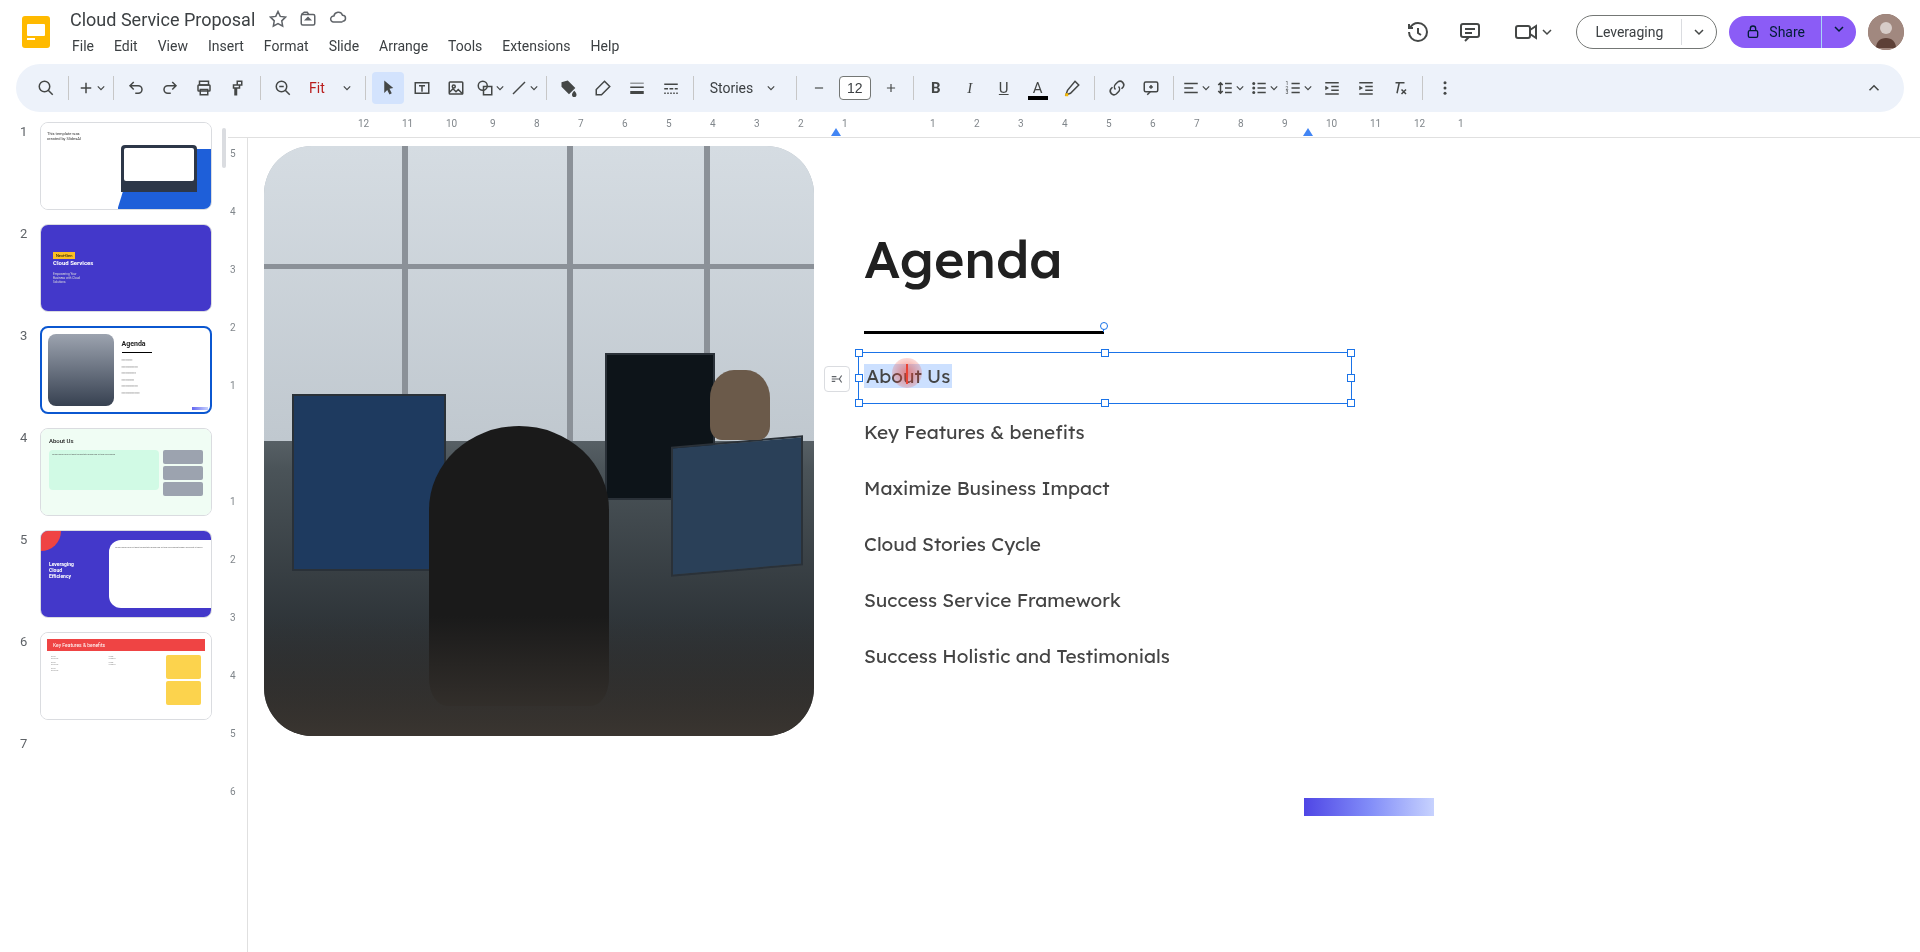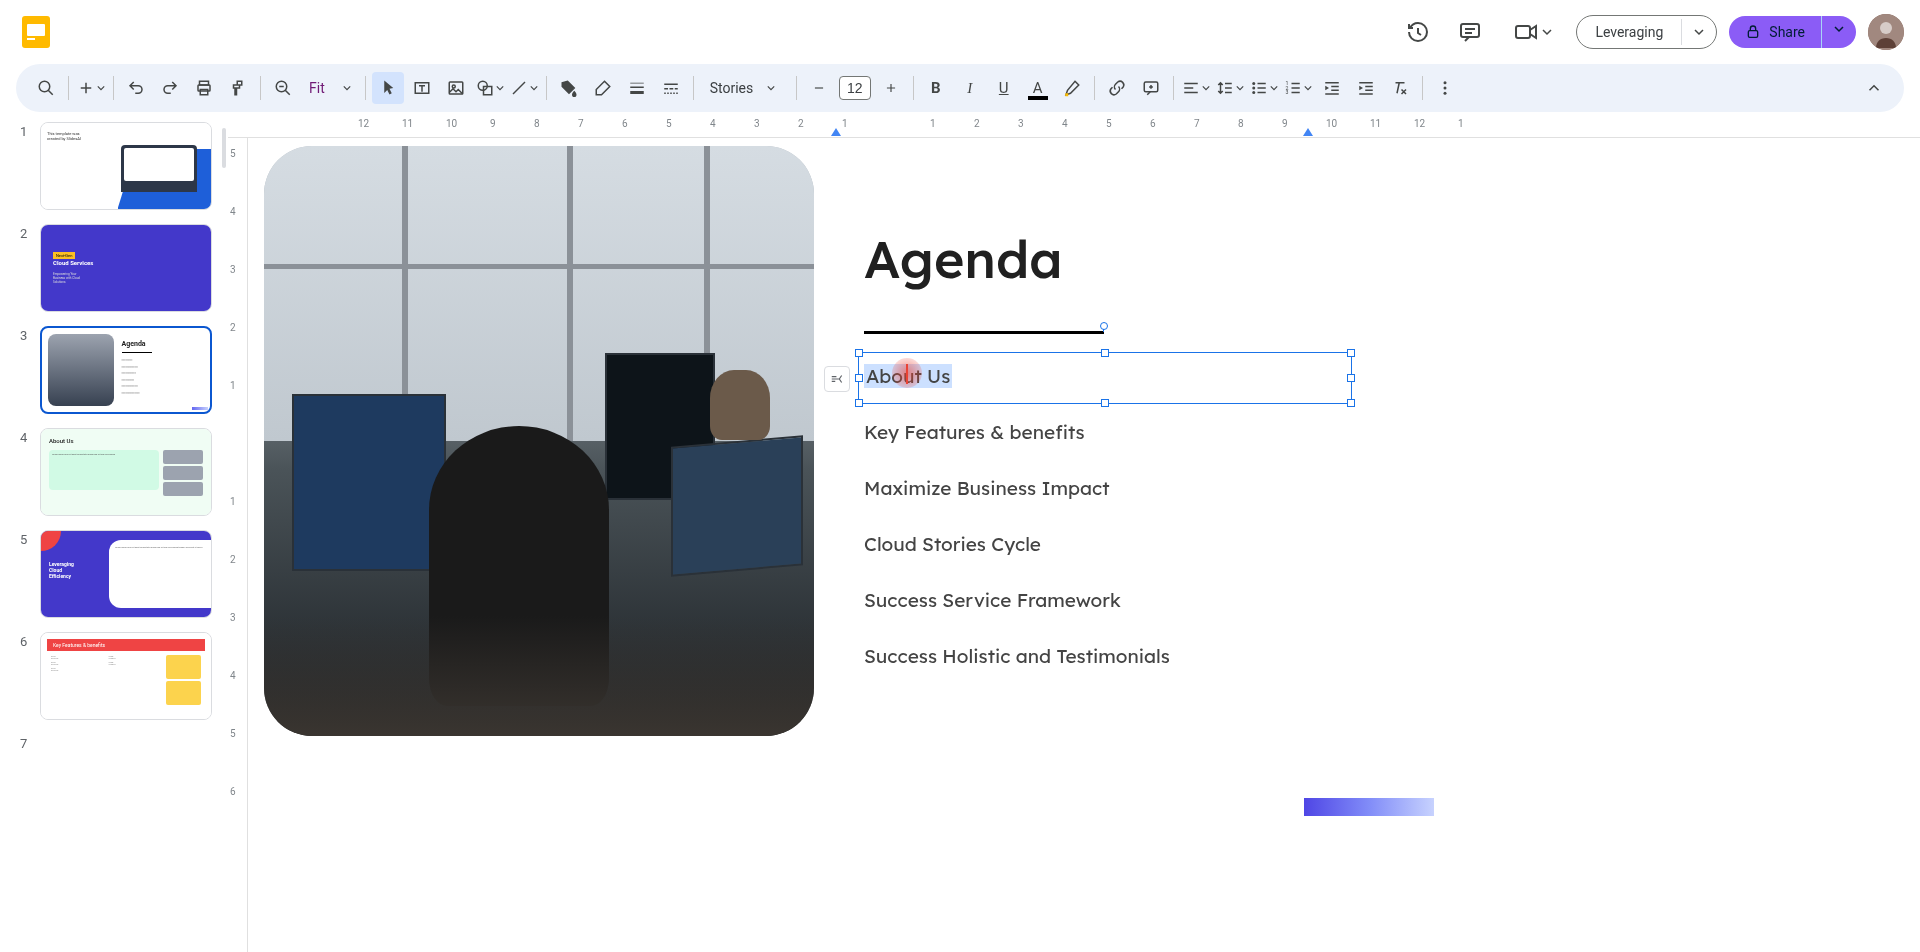--- a/index.html
+++ b/index.html
@@ -25,21 +25,21 @@
     .share-btn { display: flex; background: #8b5cf6; border-radius: 20px; overflow: hidden; }
     .share-main { display: flex; align-items: center; gap: 8px; padding: 8px 16px; font-size: 14px; color: #001d35; cursor: pointer; }
     .share-arrow { padding: 8px 12px; border-left: 1px solid #a8d5f5; cursor: pointer; color: #001d35; }
     .avatar { width: 36px; height: 36px; border-radius: 50%; overflow: hidden; background: #8d6e63; display: flex; align-items: center; justify-content: center; cursor: pointer; }
     
     .toolbar { display: flex; align-items: center; padding: 4px 14px; height: 48px; background: #edf2fa; border-radius: 24px; margin: 0 16px 6px 16px; gap: 2px; }
     .toolbar-btn { min-width: 32px; height: 32px; display: flex; align-items: center; justify-content: center; cursor: pointer; border-radius: 4px; color: #444746; }
     .toolbar-btn.selected { background: #d3e3fd; }
     .toolbar-sep { width: 1px; height: 24px; background: #c7c7c7; margin: 0 4px; }
     .toolbar-dropdown { display: flex; align-items: center; gap: 2px; }
-    .zoom-select { display: flex; align-items: center; gap: 18px; padding: 4px 8px; cursor: pointer; font-size: 14px; color: #701a75; }
+    .zoom-select { display: flex; align-items: center; gap: 18px; padding: 4px 8px; cursor: pointer; font-size: 14px; color: #b91c1c; }
     .font-select { display: flex; align-items: center; gap: 14px; padding: 4px 10px; cursor: pointer; font-size: 14px; color: #3c4043; min-width: 90px; }
     .font-size-box { display: flex; align-items: center; gap: 4px; }
     .font-size-input { width: 32px; height: 24px; border: 1px solid #747775; border-radius: 4px; text-align: center; font-size: 14px; color: #3c4043; }
     .text-color-btn { position: relative; }
     .text-color-underline { position: absolute; bottom: 4px; left: 6px; right: 6px; height: 4px; background: #000; }
     .toolbar-spacer { flex: 1; }
     
     .main-area { display: flex; height: calc(100% - 118px); }
     .sidebar { width: 220px; padding: 4px 8px 4px 20px; overflow-y: auto; }
     .slide-thumb-wrap { display: flex; margin-bottom: 14px; }
@@ -103,20 +103,48 @@
 
 <div class="title-bar">
   <div class="logo">
     <svg class="logo-icon" viewBox="0 0 36 36">
       <rect x="4" y="2" width="28" height="32" rx="3" fill="#ffba00"></rect>
       <rect x="9" y="10" width="18" height="12" fill="#fff" rx="1"></rect>
       <rect x="9" y="24" width="8" height="2" fill="#fff"></rect>
     </svg>
   </div>
   <div class="doc-info">
+    <div class="doc-title-row">
+      <span class="doc-title">Cloud Service Proposal</span>
+      <div class="title-icons">
+        <svg viewBox="0 0 24 24" fill="none" stroke="#5f6368" stroke-width="2">
+            <path d="M12 2l3 6.5 7 1-5 5 1.2 7L12 18l-6.2 3.5L7 14.5l-5-5 7-1z"></path>
+          </svg>
+        <svg viewBox="0 0 24 24" fill="none" stroke="#5f6368" stroke-width="2">
+            <rect x="3" y="6" width="18" height="14" rx="2"></rect>
+            <path d="M3 6l4-3h4l2 3"></path>
+            <path d="M12 10l3 3h-6z" fill="#5f6368"></path>
+          </svg>
+        <svg viewBox="0 0 24 24" fill="none" stroke="#5f6368" stroke-width="2">
+            <path d="M18 15a4 4 0 000-8 6 6 0 00-11.5 1A4 4 0 006 16h12"></path>
+          </svg>
+      </div>
+    </div>
+    <div class="menu-bar">
+      <span class="menu-item">File</span>
+      <span class="menu-item">Edit</span>
+      <span class="menu-item">View</span>
+      <span class="menu-item">Insert</span>
+      <span class="menu-item">Format</span>
+      <span class="menu-item">Slide</span>
+      <span class="menu-item">Arrange</span>
+      <span class="menu-item">Tools</span>
+      <span class="menu-item">Extensions</span>
+      <span class="menu-item">Help</span>
+    </div>
   </div>
   <div class="header-right">
     <div class="header-icon-btn">
       <svg width="24" height="24" viewBox="0 0 24 24" fill="none" stroke="#444746" stroke-width="2">
           <path d="M3 12a9 9 0 109-9 9 9 0 00-8 5M3 4v4h4"></path>
           <path d="M12 8v5l3 2"></path>
         </svg>
     </div>
     <div class="header-icon-btn">
       <svg width="24" height="24" viewBox="0 0 24 24" fill="none" stroke="#444746" stroke-width="2">

